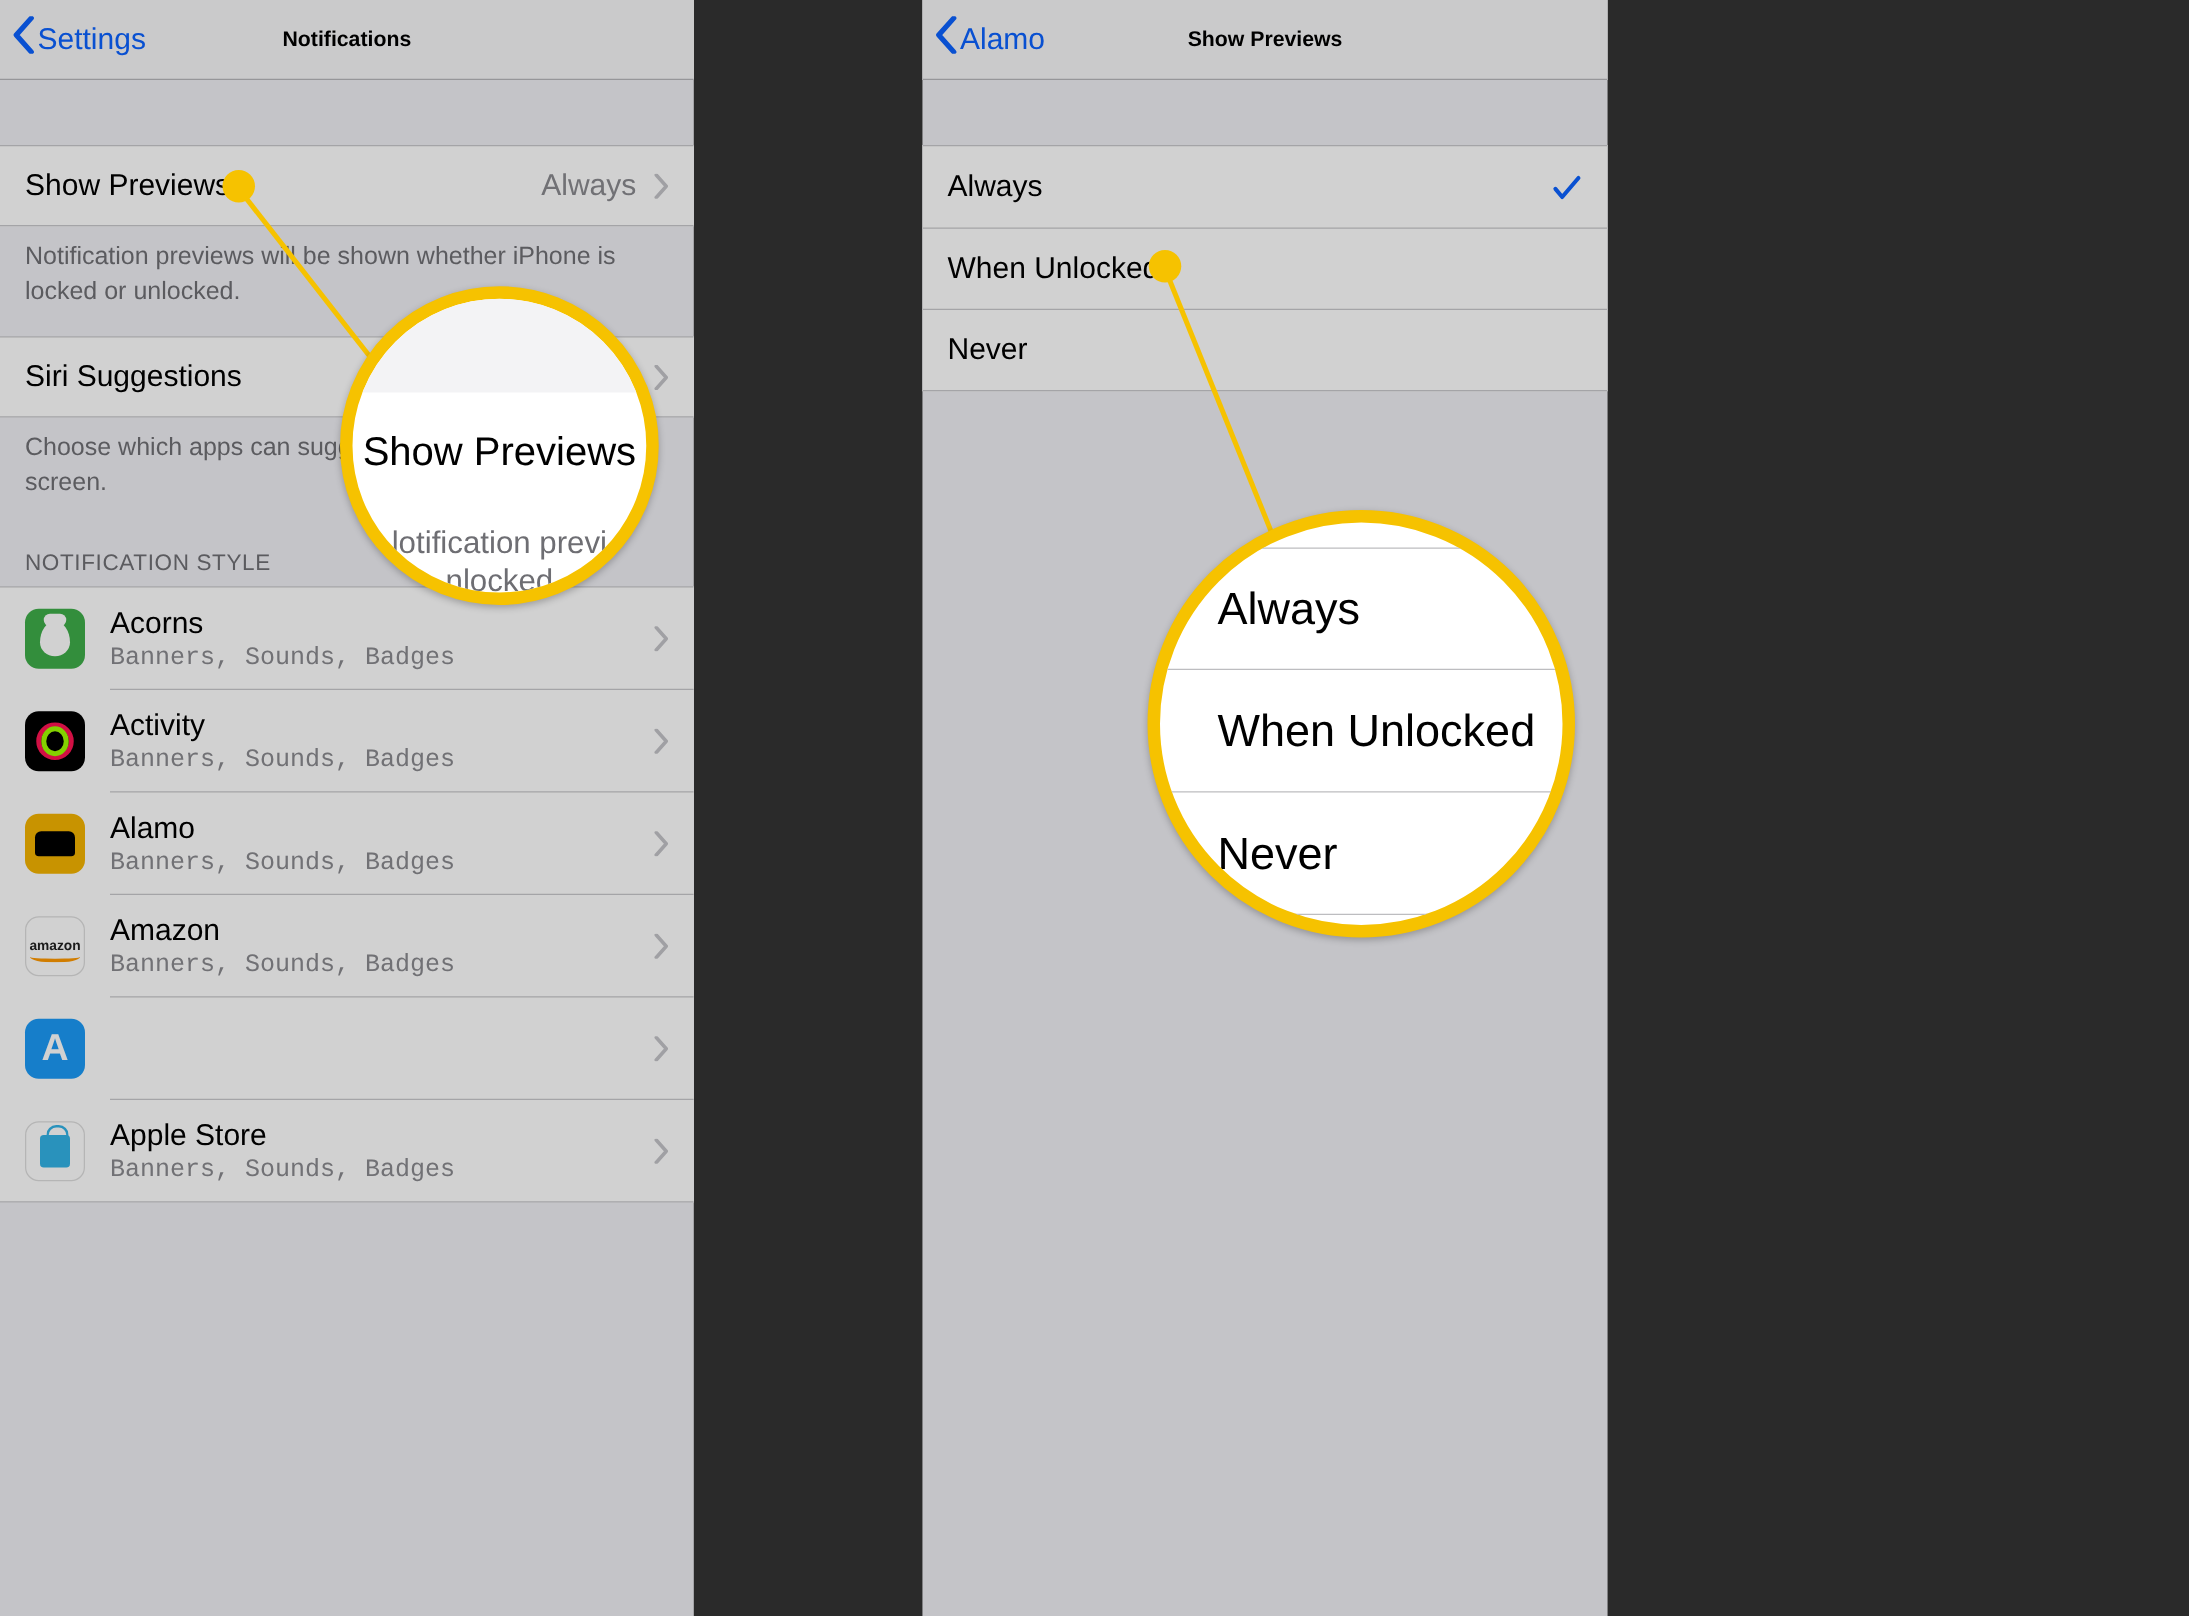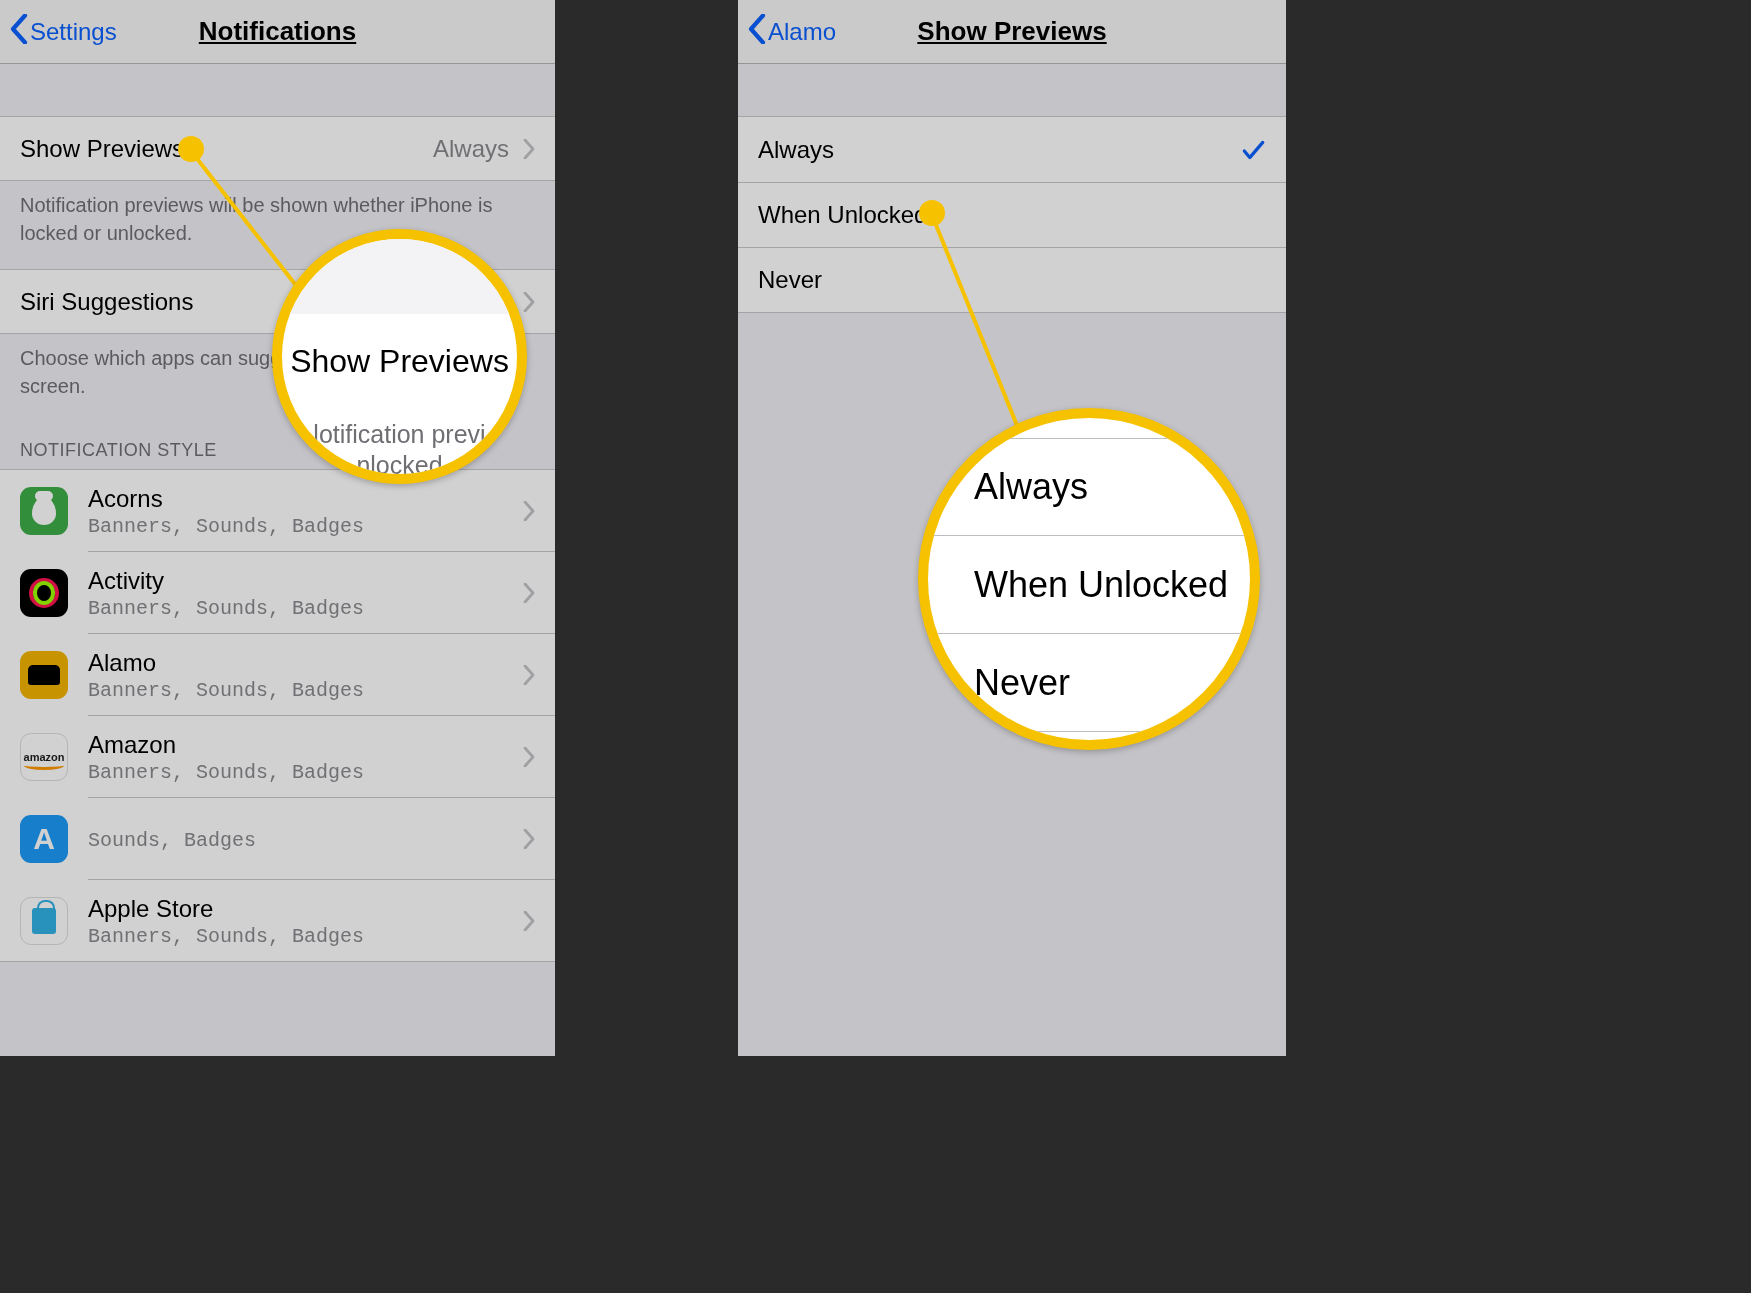--- a/index.html
+++ b/index.html
@@ -8,21 +8,21 @@
     background: #2a2a2a;
     width: 1751px;
     height: 1293px;
     overflow: hidden;
     position: relative;
   }
   .screen {
     position: absolute;
     top: 0;
     background: #efeff4;
-    height: 1056px;
+    height: 1293px;
   }
   .overlay-dim {
     pointer-events: none;
     position: absolute;
     inset: 0;
     background: rgba(0,0,0,0.18);
     z-index: 40;
   }
   .screen-left { left: 0; width: 555px; }
   .screen-right { left: 738px; width: 548px; }
@@ -41,24 +41,23 @@
     position: absolute;
     left: 10px;
     display: flex;
     align-items: center;
     color: #0b62ff;
     font-size: 24px;
     gap: 2px;
   }
   .nav-back svg { width: 18px; height: 30px; }
   .nav-title {
-    font-size: 26px;
+    font-size: 17px;
     font-weight: 600;
     color: #000;
-    text-decoration: underline;
   }
 
   
   .spacer { height: 52px; }
   .cell {
     background: #fff;
     border-top: 1px solid #c9c9cc;
     border-bottom: 1px solid #c9c9cc;
     padding: 16px 20px;
     display: flex;
@@ -282,21 +281,20 @@
           <svg viewBox="0 0 12 20">
             <polyline points="2,1 10,10 2,19" fill="none" stroke="#c4c4c8" stroke-width="2.8" stroke-linecap="round" stroke-linejoin="round"></polyline>
           </svg>
         </span>
       </div>
       <div class="app-row">
         <div class="app-icon ic-appstore">
           <div class="a">A</div>
         </div>
         <div class="app-texts">
-          <div class="app-sub">Sounds, Badges</div>
         </div>
         <span class="chevron">
           <svg viewBox="0 0 12 20">
             <polyline points="2,1 10,10 2,19" fill="none" stroke="#c4c4c8" stroke-width="2.8" stroke-linecap="round" stroke-linejoin="round"></polyline>
           </svg>
         </span>
       </div>
       <div class="app-row">
         <div class="app-icon ic-applestore">
           <div class="bag"></div>

